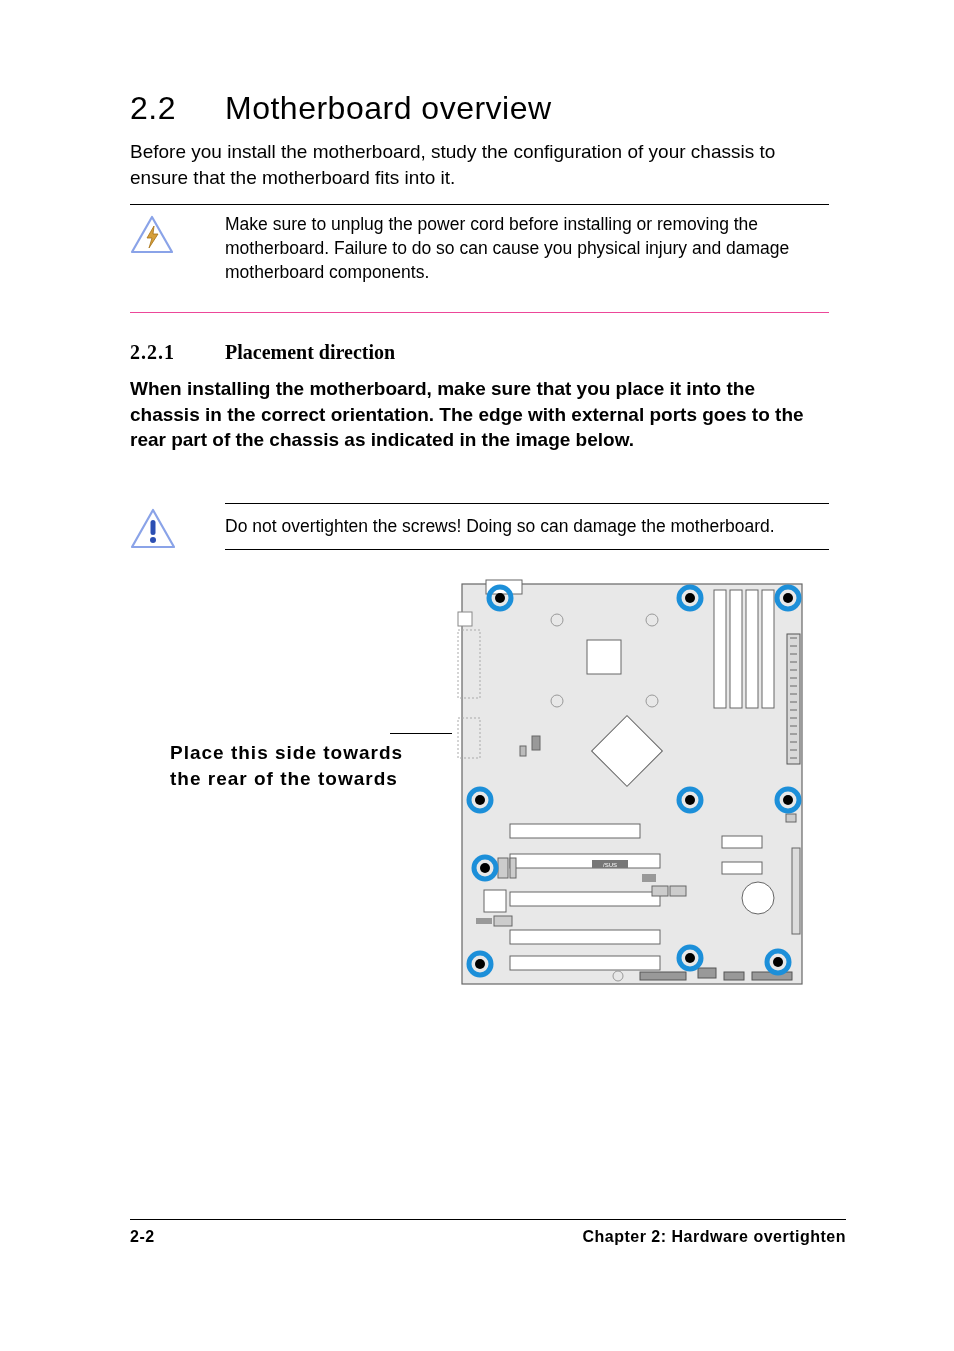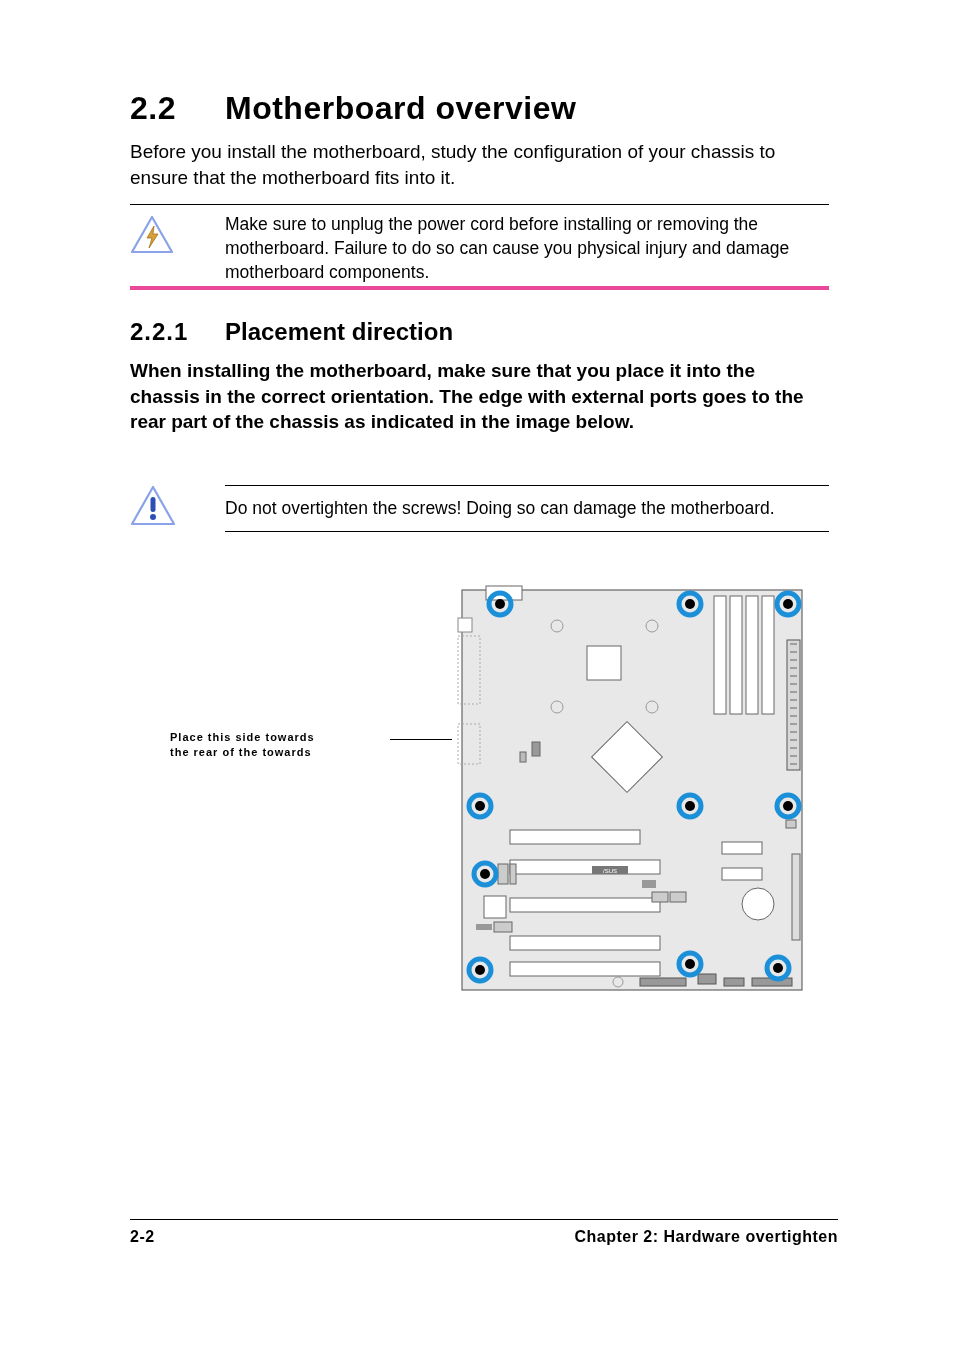--- a/index.html
+++ b/index.html
@@ -9,37 +9,37 @@
     height: 1351px;
     font-family: "Helvetica Neue", Helvetica, Arial, sans-serif;
     color: #000;
     position: relative;
   }
   .page {
     padding: 90px 125px 0 130px;
   }
   h1.main-heading {
     font-size: 32px;
-    font-weight: 700;
+    font-weight: 400;
     margin-bottom: 6px;
     letter-spacing: 0.5px;
   }
   h1.main-heading .num { display:inline-block; width: 95px; }
   p.intro {
     font-size: 19px;
     line-height: 1.35;
     margin-bottom: 14px;
     margin-top: 12px;
   }
   .callout {
     display: flex;
     align-items: flex-start;
     border-top: 1px solid #000;
-    border-bottom: 4px solid #ec4899;
-    padding: 8px 0 2px 0;
+    border-bottom: 1px solid #ec4899;
+    padding: 8px 0 28px 0;
     margin-bottom: 28px;
     margin-left: 95px;
   }
   .callout.with-lead {
     margin-left: 0;
   }
   .callout-lead {
     width: 95px;
     flex: 0 0 95px;
     display:flex;
@@ -47,59 +47,60 @@
     justify-content:flex-start;
     padding-top: 2px;
   }
   .callout-lead svg, .icon-col svg { display:block; }
   .callout-body {
     font-size: 17.5px;
     line-height: 1.35;
     flex: 1;
   }
   h2.sub-heading {
-    font-size: 24px;
+    font-size: 20px;
     font-weight: 700;
     margin-bottom: 12px;
+    font-family: Liberation Serif, serif;
   }
   h2.sub-heading .num { display:inline-block; width: 95px; letter-spacing: 1px; }
   p.body {
     font-size: 19px;
     line-height: 1.35;
     margin-bottom: 22px;
     font-weight: bold;
   }
   
   .callout2 {
     display:flex;
-    align-items:flex-start;
+    align-items:flex-end;
     margin-top: 50px;
-    margin-bottom: 50px;
+    margin-bottom: 26px;
   }
   .icon-col {
     width: 95px; flex:0 0 95px;
   }
   .ruled {
     flex:1;
     border-top:1px solid #000;
     border-bottom:1px solid #000;
     padding: 12px 0;
     font-size: 17.5px;
   }
   
   .diagram-area {
     position: relative;
     height: 430px;
     margin-top: 10px;
   }
   .rear-label {
     position:absolute;
     left: 40px;
-    top: 148px;
-    font-size: 11px;
+    top: 164px;
+    font-size: 19px;
     font-weight: 700;
     letter-spacing: 1px;
     text-align: left;
     line-height: 1.35;
   }
   .lead-line {
     position:absolute;
     left: 260px;
     top: 157px;
     width: 62px;
@@ -108,21 +109,21 @@
   }
   .board-svg {
     position:absolute;
     left: 322px;
     top: 0;
   }
   
   .footer {
     position:absolute;
     left: 130px;
-    right: 116px;
+    right: 108px;
     bottom: 105px;
     border-top: 1.5px solid #000;
     padding-top: 8px;
     display:flex;
     justify-content:space-between;
     font-size: 16px;
     font-weight: 700;
     letter-spacing: 0.5px;
   }
 </style>

